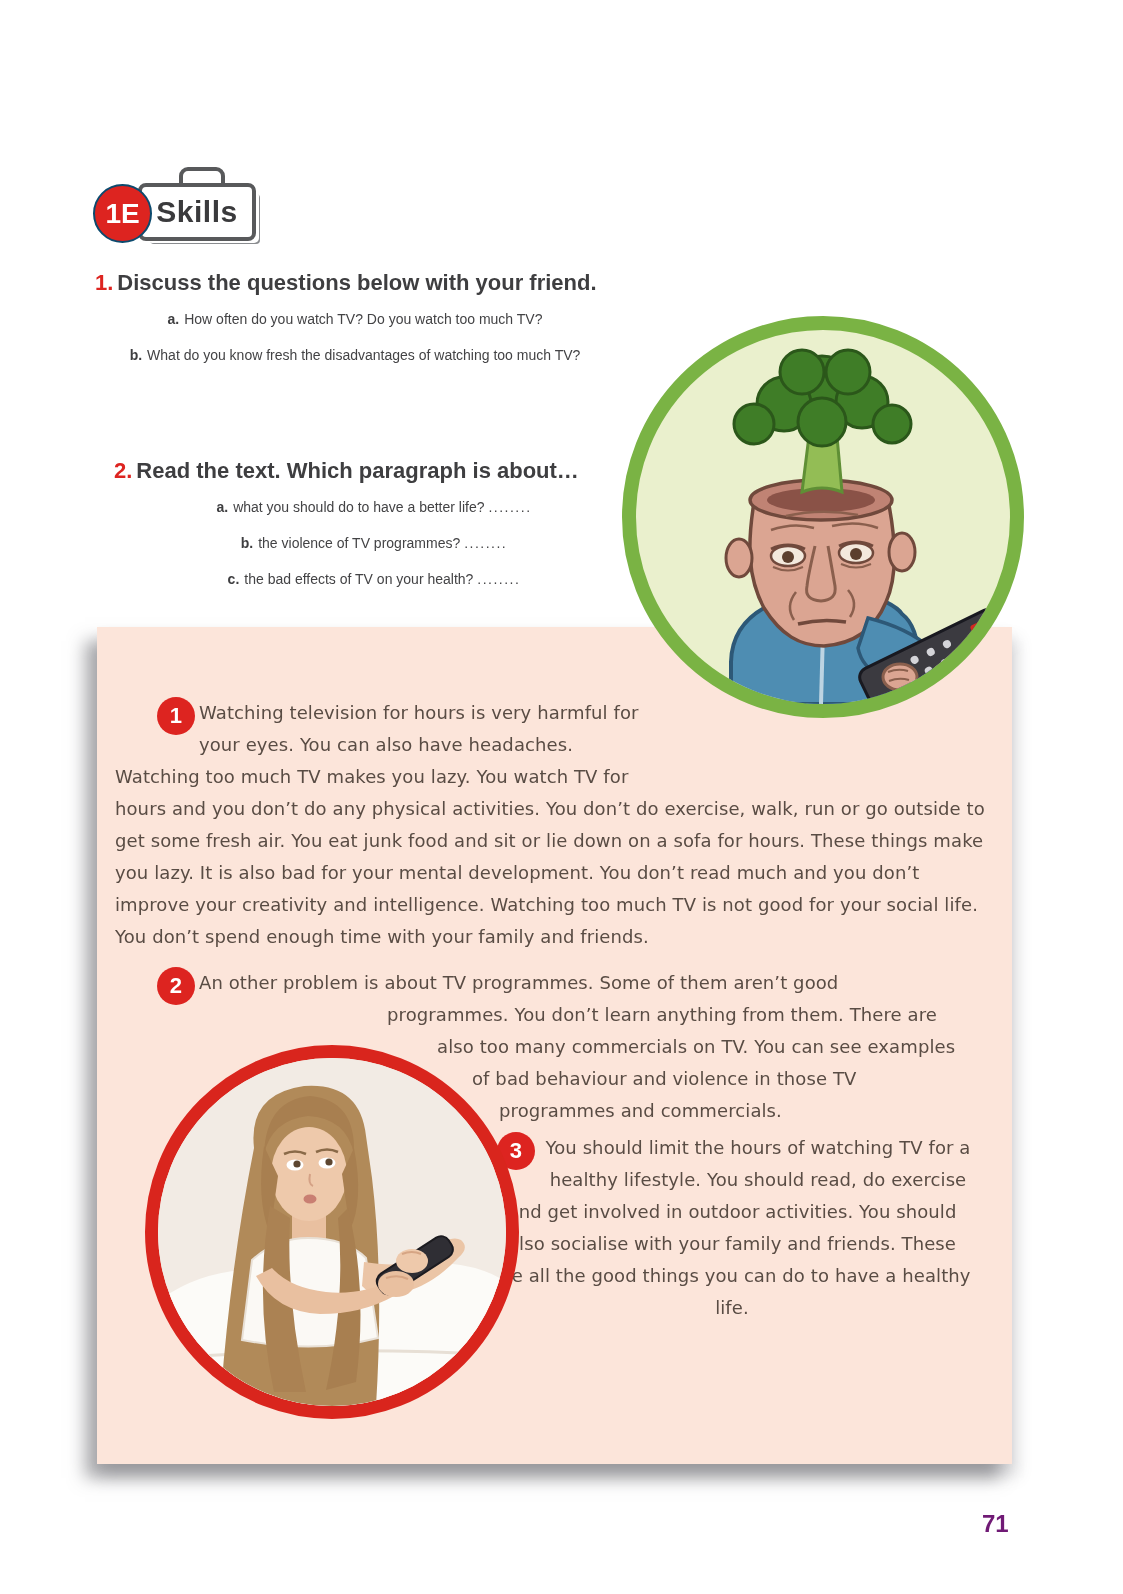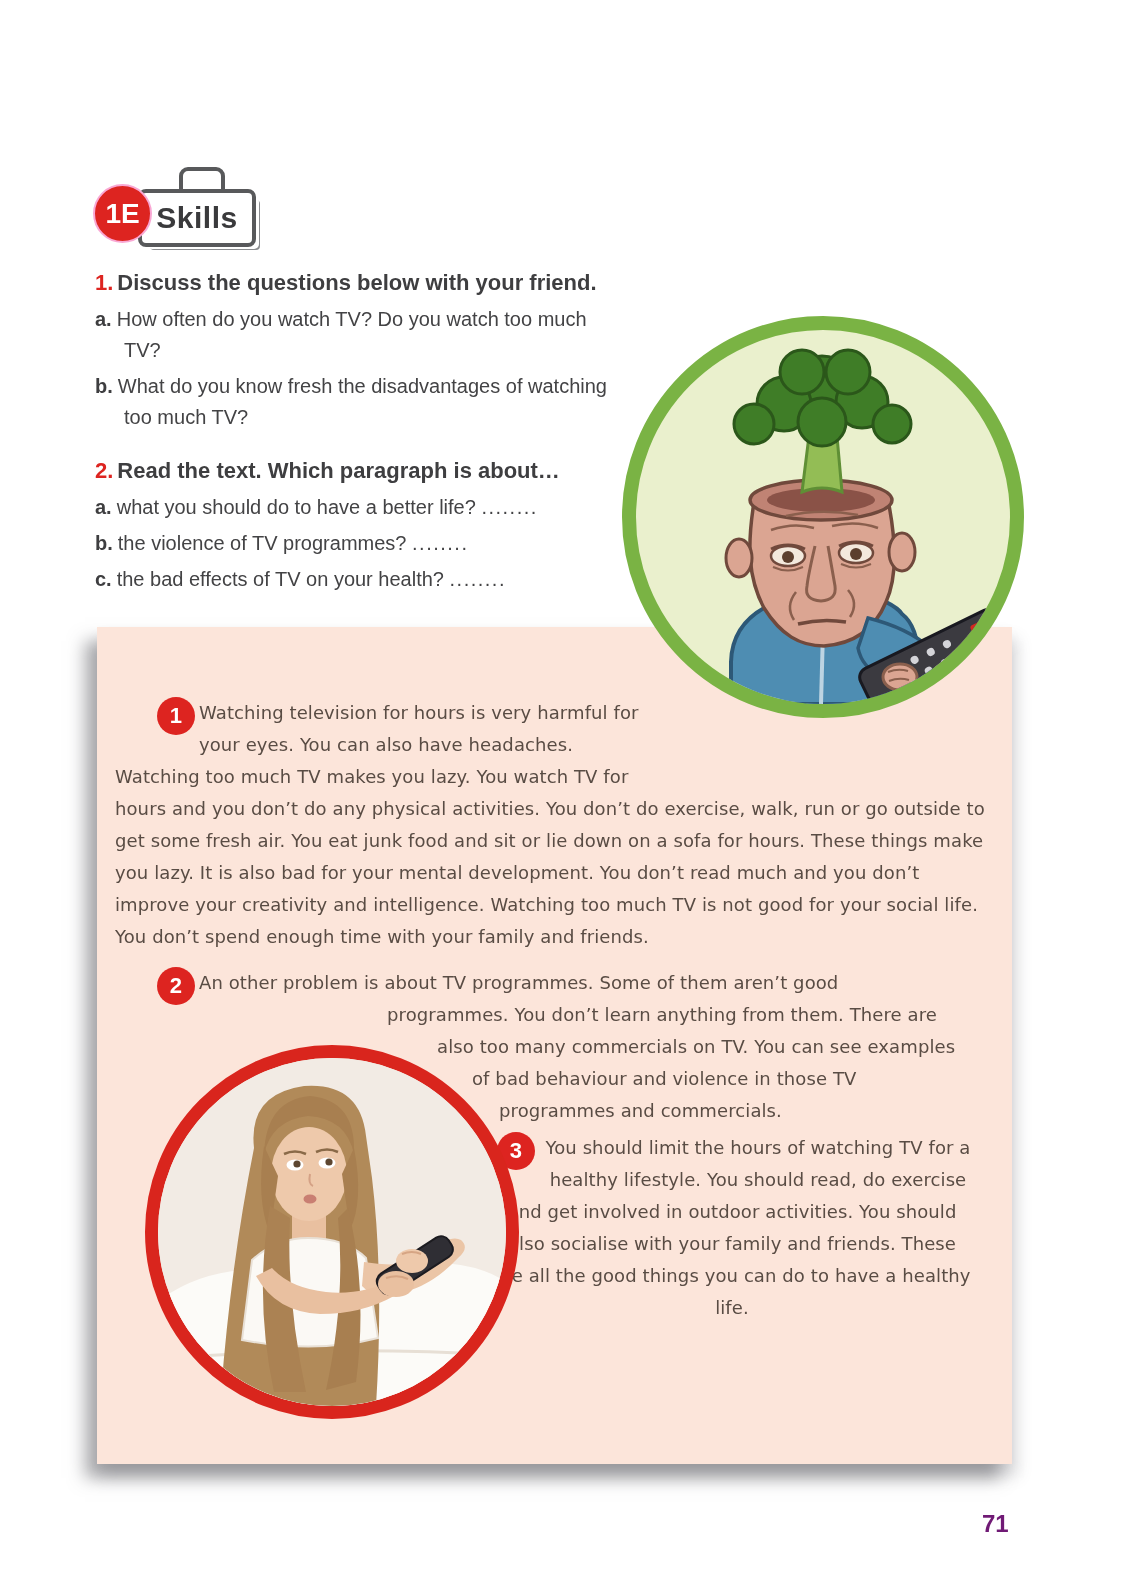--- a/index.html
+++ b/index.html
@@ -4,37 +4,37 @@
 <style>
   * { margin:0; padding:0; box-sizing:border-box; }
   html,body { width:1123px; height:1594px; background:#ffffff; overflow:hidden;
               font-family:"Liberation Sans", sans-serif; }
   .page { position:absolute; left:0; top:0; width:1123px; height:1594px; background:#fff; }
 
   
   .skills-badge { position:absolute; left:93px; top:167px; width:280px; height:95px; }
   .case-handle { position:absolute; left:86px; top:0; width:46px; height:26px;
                  border:4px solid #58595b; border-radius:9px 9px 0 0; background:#fff; }
-  .case { position:absolute; left:45px; top:22px; width:118px; height:58px;
+  .case { position:absolute; left:45px; top:16px; width:118px; height:58px;
           background:#fff; border:4px solid #58595b; border-radius:8px;
           display:flex; align-items:center; justify-content:center;
           box-shadow: 6px 5px 0 -3px #ffffff, 8px 7px 0 -4px #8a8c8f; }
   .case-label { font-size:30px; font-weight:bold; color:#3a3a3c; letter-spacing:0.5px; }
   .badge-circle { position:absolute; left:0; top:17px; width:59px; height:59px;
-                  border-radius:50%; background:#dd2420; border:2px solid #f9a8d4;
+                  border-radius:50%; background:#dd2420; border:2px solid #0c4a6e;
                   color:#fff; font-weight:bold; font-size:28px;
                   display:flex; align-items:center; justify-content:center; z-index:2; }
 
   
   .exercise { position:absolute; left:95px; width:520px; color:#434345; }
   .ex1 { top:268px; }
-  .ex2 { top:456px; }
+  .ex2 { top:456px;margin-left:19px; }
   .ex-heading { font-size:22px; font-weight:bold; color:#3e3e40; line-height:30px; margin-bottom:6px; }
   .ex-num { color:#dd2420; margin-right:4px; }
-  .ex-item { font-size:20px; line-height:31px; padding-left:29px; text-indent:-29px; margin-top:5px; }
+  .ex-item { font-size:14px; line-height:31px; padding-left:29px; text-indent:-29px; margin-top:5px;text-align:center; }
   .ex-label { font-weight:bold; color:#3e3e40; margin-right:5px; }
   .dots { letter-spacing:1.5px; color:#434345; }
 
   
   .panel { position:absolute; left:97px; top:627px; width:915px; height:837px;
            background:#fce5da;
            box-shadow:-12px 14px 16px rgba(88,88,94,0.5), 5px 12px 14px rgba(88,88,94,0.22); }
   .para { position:absolute; font-family:"DejaVu Sans", sans-serif;
           font-size:18px; line-height:32px; color:#594c44; letter-spacing:0.1px; }
   .p1 { left:18px; top:70px; width:874px; }

